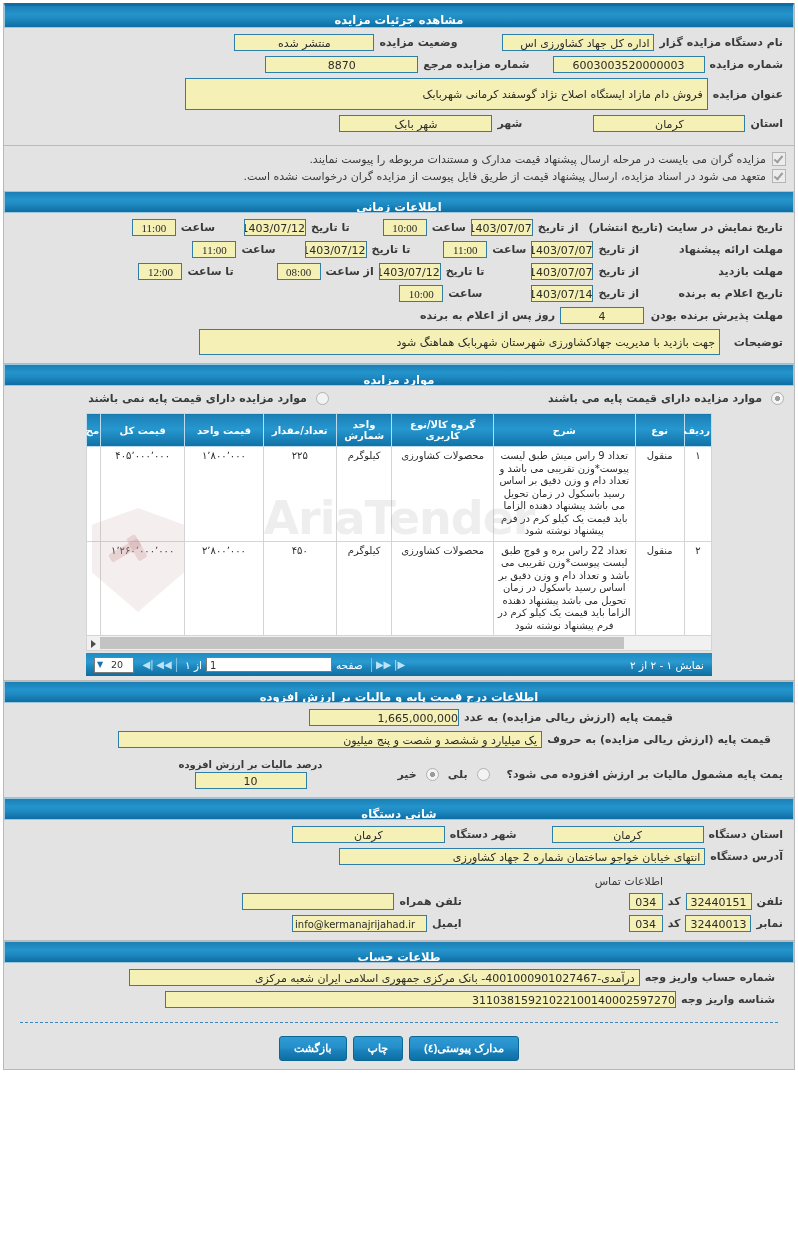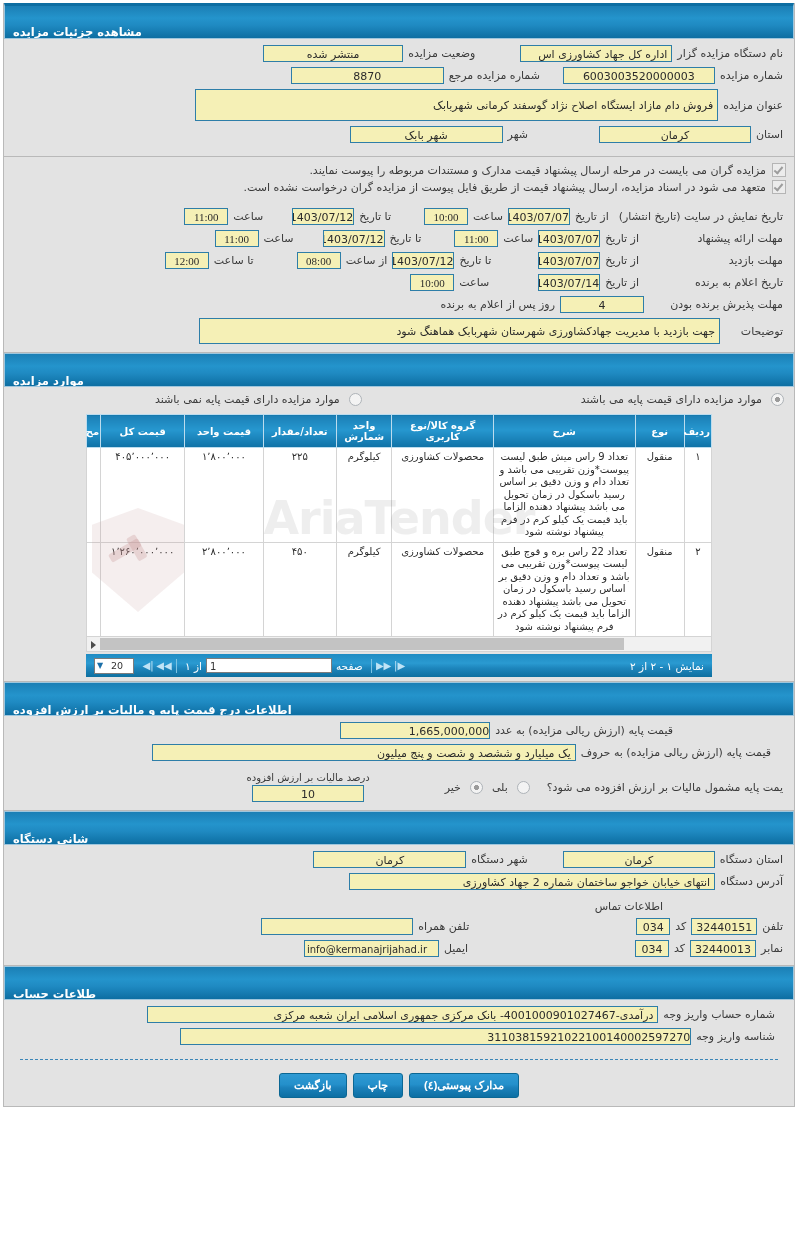--- a/index.html
+++ b/index.html
@@ -33,22 +33,22 @@
     position: relative;
   }
   .panel-head {
     height: 22px;
     background: linear-gradient(to bottom, #1b7fb5 0%, #2494cc 38%, #1f8ac2 60%, #0d6ea2 100%);
     border: 1px solid #9ec6dd;
     color: #ffffff;
     font-weight: bold;
     font-size: 11.5px;
     line-height: 22px;
-    padding: 16px 8px;
-    text-align: left;
+    padding: 4px 8px;
+    text-align: center;
     box-sizing: border-box;
     overflow: hidden;
     white-space: nowrap;
   }
   .panel-head.first {
     border-top: 3px solid #0d6ea2;
     height: 25px;
     line-height: 21px;
   }
   .panel-body {
@@ -62,20 +62,21 @@
     justify-content: flex-start;
     margin-bottom: 5px;
     white-space: nowrap;
   }
   .lbl {
     font-size: 11px;
     color: #3a3a3a;
     padding: 0 5px;
     text-align: right;
     flex: none;
+    font-weight: bold;
   }
   .fld {
     background: #f5f0b6;
     border: 1px solid #2e7ea8;
     height: 17px;
     line-height: 17px;
     font-size: 11px;
     color: #2b2b2b;
     text-align: center;
     box-sizing: border-box;
@@ -381,20 +382,21 @@
       <span class="cbx"></span>
       <span>مزایده گران می بایست در مرحله ارسال پیشنهاد قیمت مدارک و مستندات مربوطه را پیوست نمایند.</span>
     </div>
     <div class="note-line" style="justify-content:flex-start;padding-right:4px;">
       <span class="cbx"></span>
       <span>متعهد می شود در اسناد مزایده، ارسال پیشنهاد قیمت از طریق فایل پیوست از مزایده گران درخواست نشده است.</span>
     </div>
   </div>
 
   <div class="panel">
+    <div class="panel-head">اطلاعات زمانی</div>
     <div class="panel-body">
 
       <div class="row">
         <span class="lbl">تاریخ نمایش در سایت (تاریخ انتشار)</span>
         <span class="lbl">از تاریخ</span>
         <div class="fld w-date">1403/07/07</div>
         <span class="lbl">ساعت</span>
         <div class="fld w-time">10:00</div>
         <span style="width:28px;"></span>
         <span class="lbl">تا تاریخ</span>

